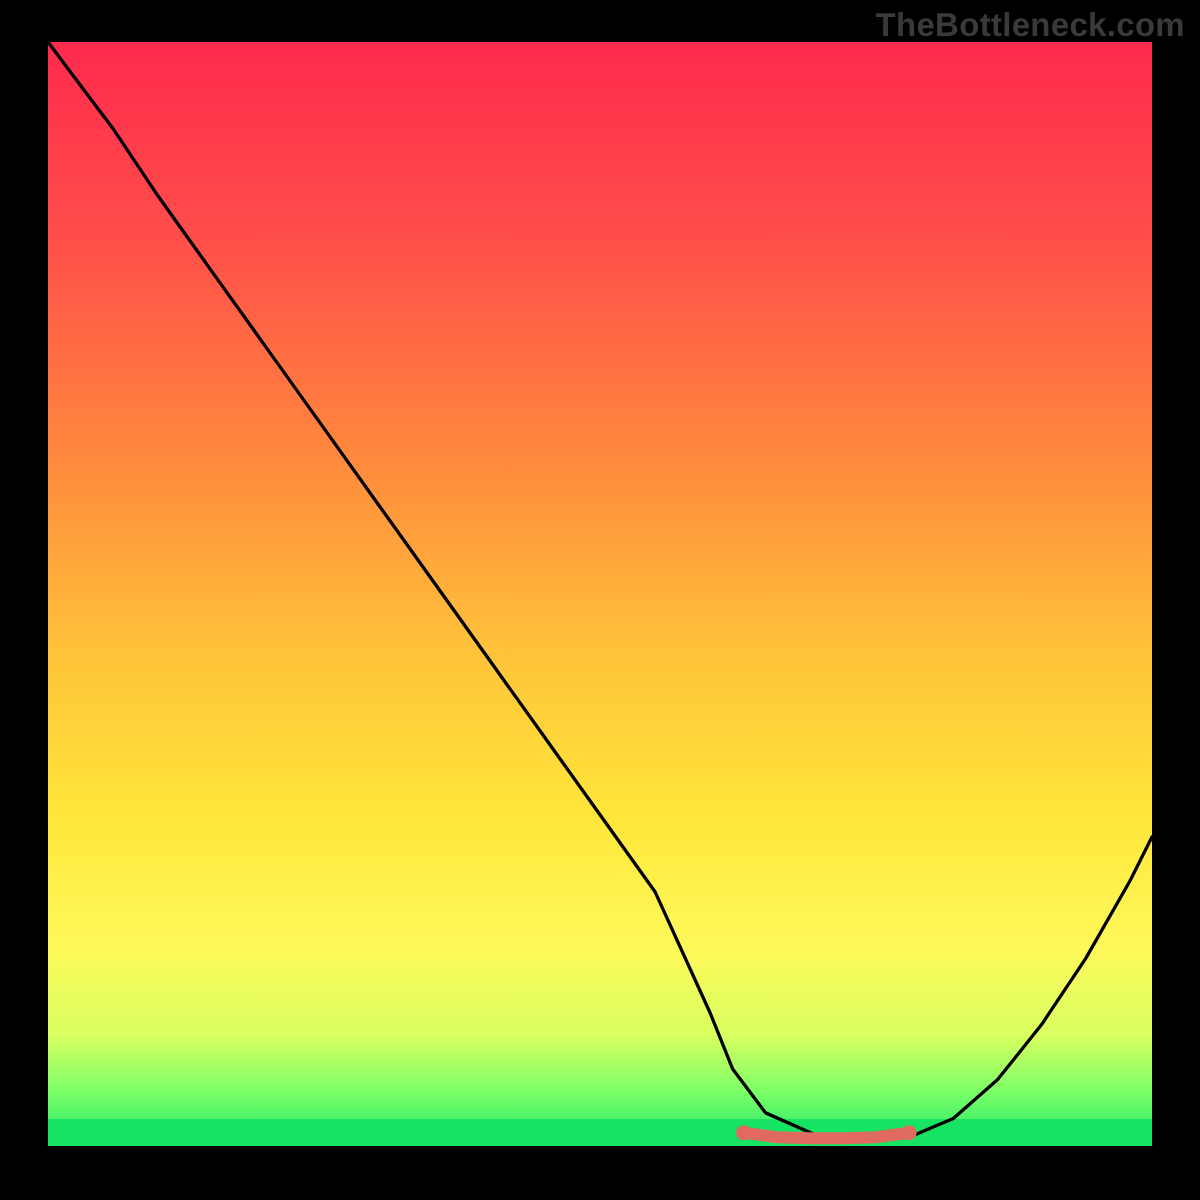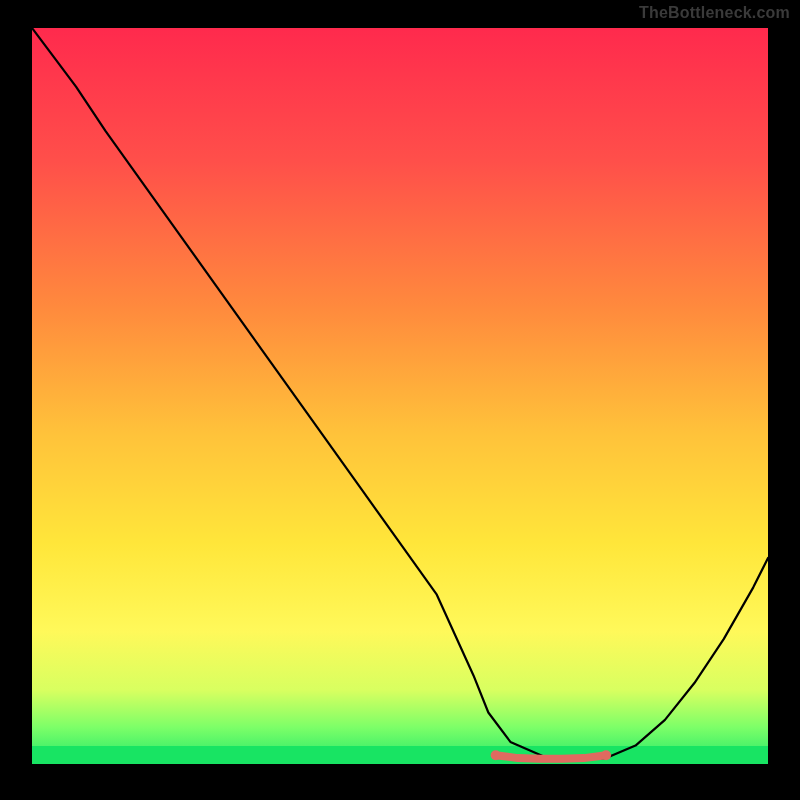--- a/index.html
+++ b/index.html
@@ -15,21 +15,21 @@
     position: relative;
     width: 800px;
     height: 800px;
     background: #000;
   }
   .watermark {
     position: absolute;
     top: 4px;
     right: 10px;
     color: #3a3a3a;
-    font-size: 16px;
+    font-size: 22px;
     font-weight: 600;
     letter-spacing: 0.2px;
     user-select: none;
     z-index: 20;
     margin-left: 20px;
   }
   .plot {
     position: absolute;
     left: 32px;
     top: 28px;

